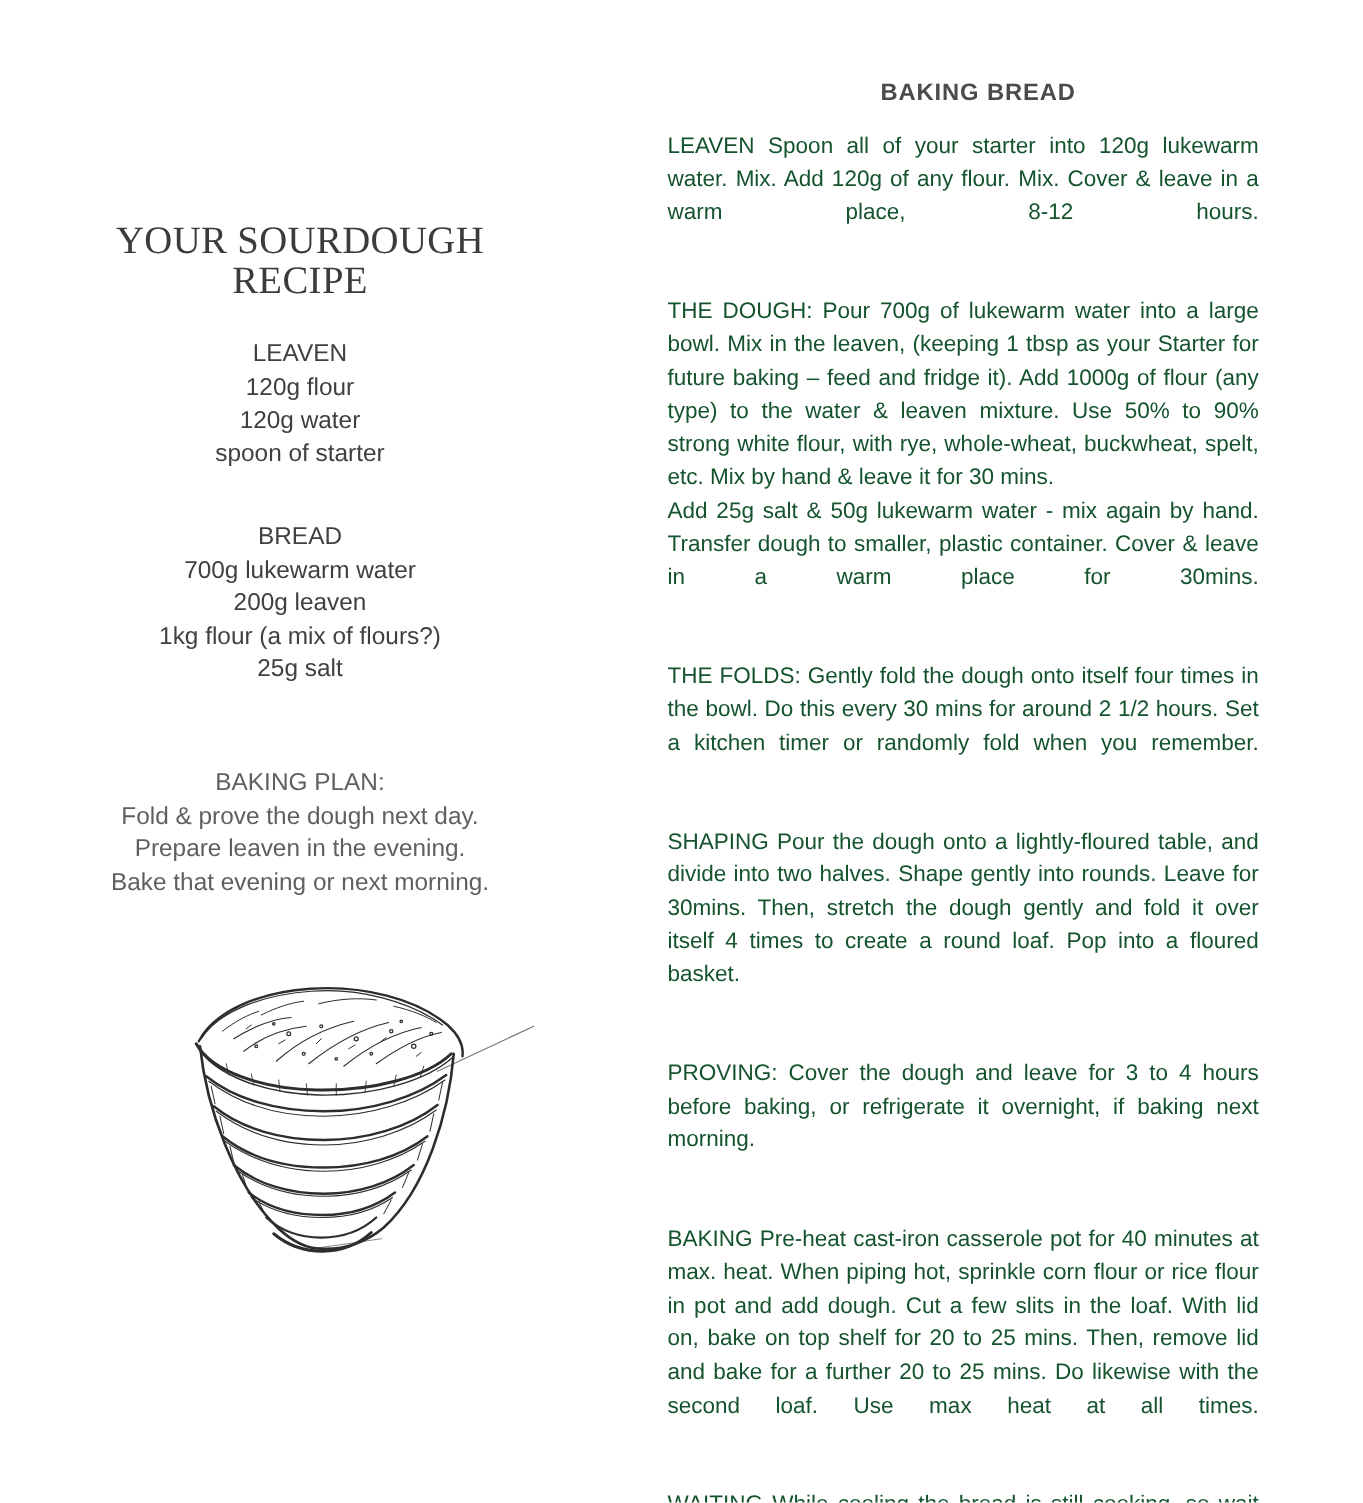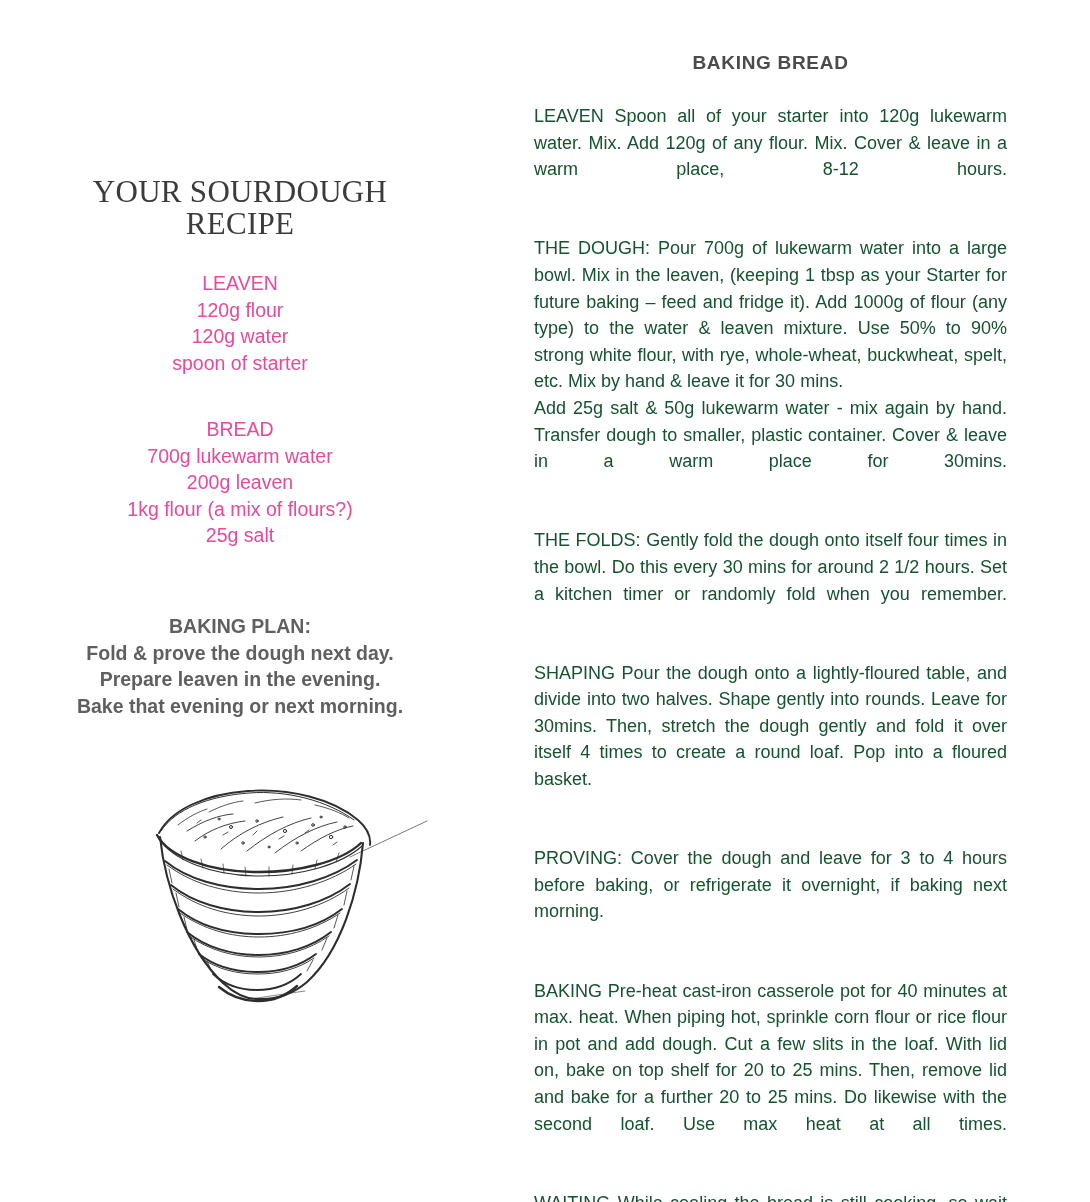--- a/index.html
+++ b/index.html
@@ -47,40 +47,40 @@
     text-align: center;
     font-weight: 400;
   }
   .recipe-title .ln2 { display: block; }
 
   .ingredients {
     position: absolute;
     left: 0;
     top: 270px;
     width: 400px;
-    color: #ec4899;
+    color: #404040;
     font-size: 19.5px;
     line-height: 26.5px;
     text-align: center;
     font-weight: 400;
   }
   .ing-block { margin: 0; }
   .ing-block + .ing-block { margin-top: 40px; }
   .ing-line { display: block; }
 
   .baking-plan {
     position: absolute;
     left: 0;
     top: 613px;
     width: 400px;
     color: #5f5f5f;
     font-size: 19.5px;
     line-height: 26.5px;
     text-align: center;
-    font-weight: 700;
+    font-weight: 400;
   }
   .plan-line { display: block; }
 
   
   .sketch-wrap {
     position: absolute;
     left: 95px;
     top: 765px;
     width: 310px;
     height: 300px;
@@ -89,21 +89,21 @@
 
   
   .right-col {
     position: absolute;
     left: 534px;
     top: 0;
     width: 473px;
   }
 
   .section-title {
-    margin: 0;
+    margin: 12px;
     padding: 0;
     position: absolute;
     left: 0;
     top: 52px;
     width: 473px;
     text-align: center;
     font-size: 19px;
     font-weight: 700;
     letter-spacing: 0.7px;
     color: #4b4b4b;

